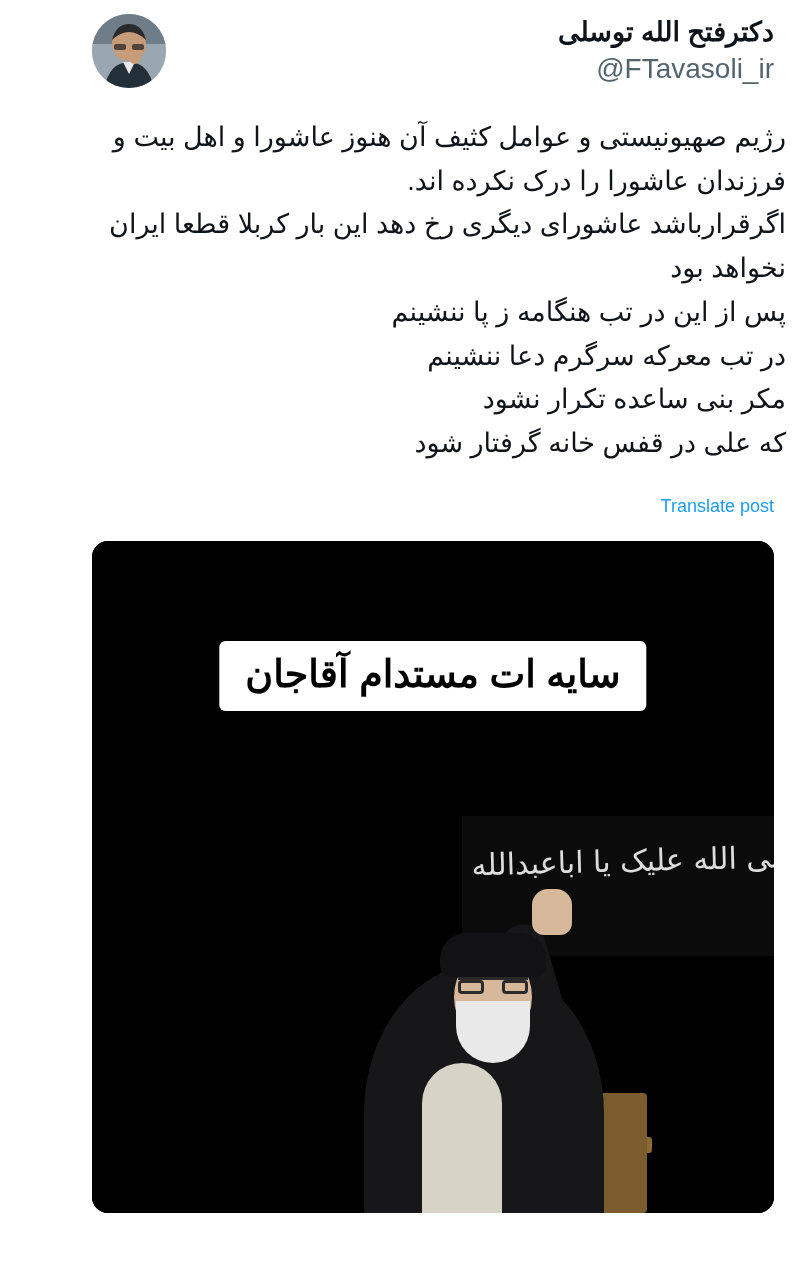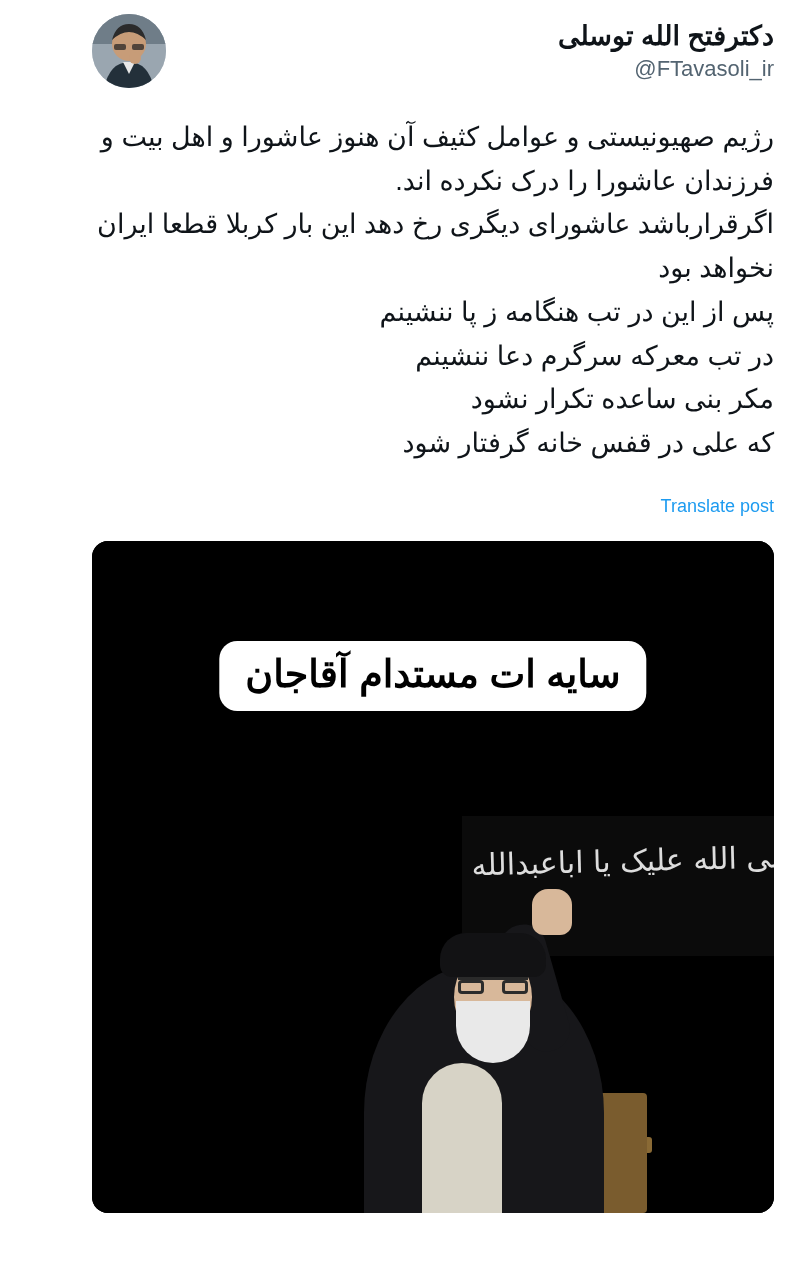--- a/index.html
+++ b/index.html
@@ -52,31 +52,31 @@
   }
   .display-name {
     font-size: 27px;
     font-weight: bold;
     line-height: 1.2;
     color: #0f1419;
     text-align: right;
     letter-spacing: 0;
   }
   .handle {
-    font-size: 22px;
+    font-size: 28px;
     color: #536471;
     line-height: 1.25;
     margin-top: 3px;
     direction: ltr;
     text-align: right;
   }
 
   
   .post-body {
-    padding: 28px 18px 0 18px;
+    padding: 28px 6px 0 18px;
     direction: rtl;
     text-align: right;
   }
   .post-text {
     font-size: 27px;
     line-height: 1.62;
     color: #0f1419;
     white-space: pre-wrap;
     word-wrap: break-word;
   }
@@ -109,21 +109,21 @@
   .photo-caption {
     position: absolute;
     top: 100px;
     left: 50%;
     transform: translateX(-50%);
     background: #ffffff;
     color: #000;
     font-size: 38px;
     font-weight: bold;
     padding: 14px 26px 18px 26px;
-    border-radius: 18px;
+    border-radius: 6px;
     direction: rtl;
     white-space: nowrap;
     line-height: 1;
   }
 
   
   .backdrop {
     position: absolute;
     left: 370px;
     top: 275px;

